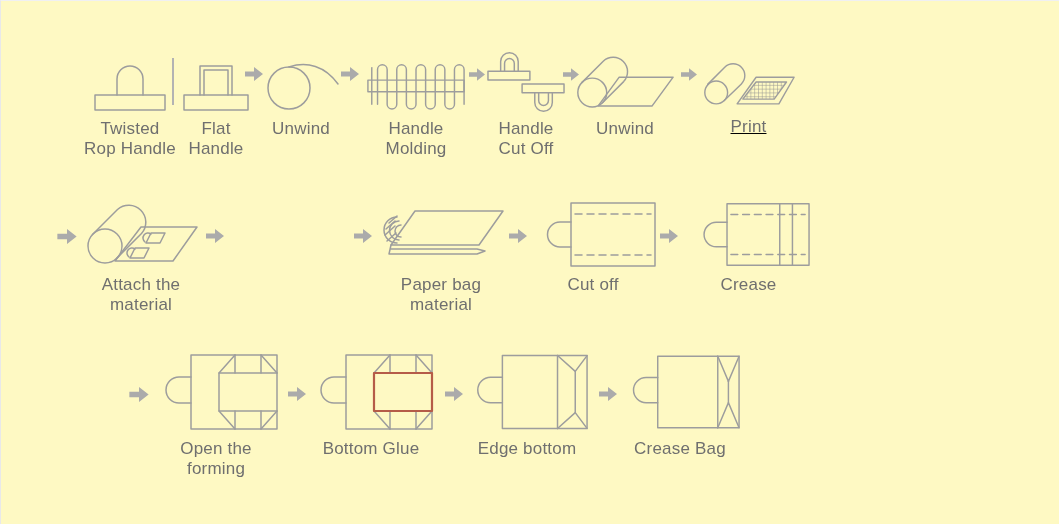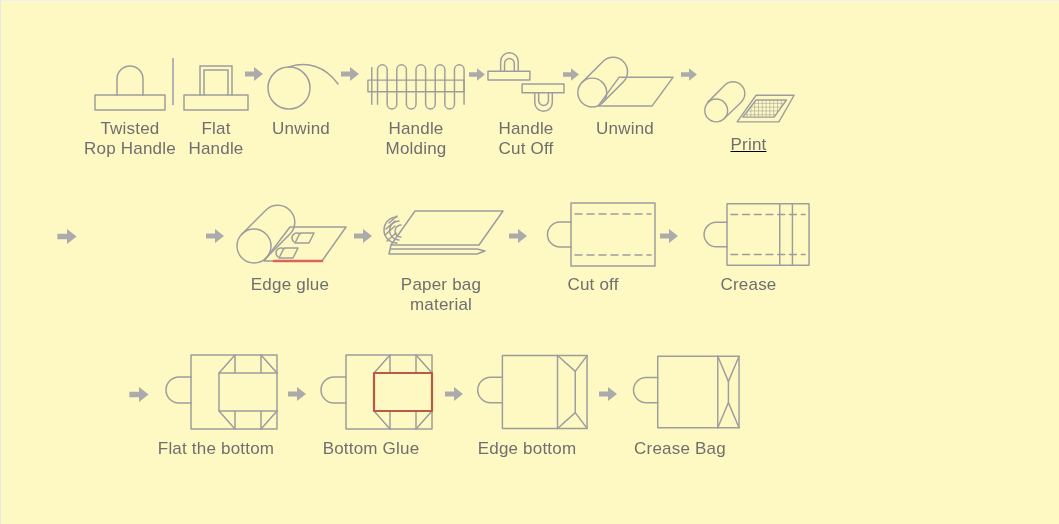--- a/index.html
+++ b/index.html
@@ -135,21 +135,21 @@
     </div>
     <div class="label">Unwind</div>
   </div>
 
   <div class="arrow" style="left:680px;top:66px;">
     <svg width="16" height="13" viewBox="0 0 18 14">
         <polygon points="0,4.5 9,4.5 9,0 18,7 9,14 9,9.5 0,9.5"></polygon>
       </svg>
   </div>
 
-  <div class="step r1" style="left:700px;top:58px;width:95px;text-decoration:underline;">
+  <div class="step r1" style="left:700px;top:40px;width:95px;text-decoration:underline;">
     <div class="iconbox icon">
       <svg width="100" height="58" viewBox="0 0 100 58">
         <defs>
           <pattern id="gp" width="4" height="4" patternUnits="userSpaceOnUse">
             <path class="pat" d="M0,0 H4 M0,0 V4"></path>
           </pattern>
         </defs>
         <polygon points="38,52 58,24 98,24 82,52"></polygon>
         <polygon class="grid-fill" points="44,47 58,29 90,29 77,47"></polygon>
         <path d="M7,31.5 L25,13.5 A12,12 0 0 1 42.5,31 L24.5,48.5"></path>
@@ -158,46 +158,46 @@
     </div>
     <div class="label">Print</div>
   </div>
 
   <div class="arrow" style="left:56px;top:228px;">
     <svg width="20" height="15" viewBox="0 0 18 14">
         <polygon points="0,4.5 9,4.5 9,0 18,7 9,14 9,9.5 0,9.5"></polygon>
       </svg>
   </div>
 
-
-  <div class="arrow" style="left:205px;top:228px;">
-    <svg width="18" height="14" viewBox="0 0 18 14">
-        <polygon points="0,4.5 9,4.5 9,0 18,7 9,14 9,9.5 0,9.5"></polygon>
-      </svg>
-  </div>
-
-  <div class="step r2" style="left:227px;top:192px;width:124px;">
+  <div class="step r2" style="left:75px;top:192px;width:130px;">
     <div class="iconbox icon">
       <svg width="120" height="70" viewBox="0 0 120 70">
         <polygon points="34,62 60,28 116,28 92,62"></polygon>
         <g transform="translate(60,31)">
           <polygon points="5,13 10,3 24,3 19,13"></polygon>
           <path d="M10,4 A5,5 0 1 0 4,12"></path>
         </g>
         <g transform="translate(44,46)">
           <polygon points="5,13 10,3 24,3 19,13"></polygon>
           <path d="M10,4 A5,5 0 1 0 4,12"></path>
         </g>
-        <path class="red-line" d="M44,62 H92"></path>
         <path d="M11.5,35.5 L36.5,10.5 A17,17 0 0 1 60.5,34.5 L35.5,59.5"></path>
         <circle cx="24" cy="47" r="17"></circle>
       </svg>
     </div>
-    <div class="label">Edge glue</div>
-  </div>
+    <div class="label">Attach the
+material</div>
+  </div>
+
+  <div class="arrow" style="left:205px;top:228px;">
+    <svg width="18" height="14" viewBox="0 0 18 14">
+        <polygon points="0,4.5 9,4.5 9,0 18,7 9,14 9,9.5 0,9.5"></polygon>
+      </svg>
+  </div>
+
 
   <div class="arrow" style="left:353px;top:228px;">
     <svg width="18" height="14" viewBox="0 0 18 14">
         <polygon points="0,4.5 9,4.5 9,0 18,7 9,14 9,9.5 0,9.5"></polygon>
       </svg>
   </div>
 
   <div class="step r2" style="left:370px;top:192px;width:140px;">
     <div class="iconbox icon">
       <svg width="132" height="68" viewBox="0 0 132 68">
@@ -258,21 +258,21 @@
   <div class="step r3" style="left:150px;top:352px;width:130px;">
     <div class="iconbox icon">
       <svg width="130" height="82" viewBox="0 0 130 82">
         <rect x="40" y="4" width="86" height="74"></rect>
         <path d="M40,26 H28 A12.5,12.5 0 0 0 28,52 H40"></path>
         <path d="M84,4 L68,22 L68,60 L84,78 M110,78 L126,60 M126,22 L110,4"></path>
         <path d="M68,22 H126 M68,60 H126"></path>
         <path d="M84,4 V22 M110,4 V22 M84,60 V78 M110,60 V78"></path>
       </svg>
     </div>
-    <div class="label">Flat the bottom</div>
+    <div class="label">Open the forming</div>
   </div>
 
   <div class="arrow" style="left:287px;top:386px;">
     <svg width="18" height="14" viewBox="0 0 18 14">
         <polygon points="0,4.5 9,4.5 9,0 18,7 9,14 9,9.5 0,9.5"></polygon>
       </svg>
   </div>
 
   <div class="step r3" style="left:305px;top:352px;width:130px;">
     <div class="iconbox icon">

